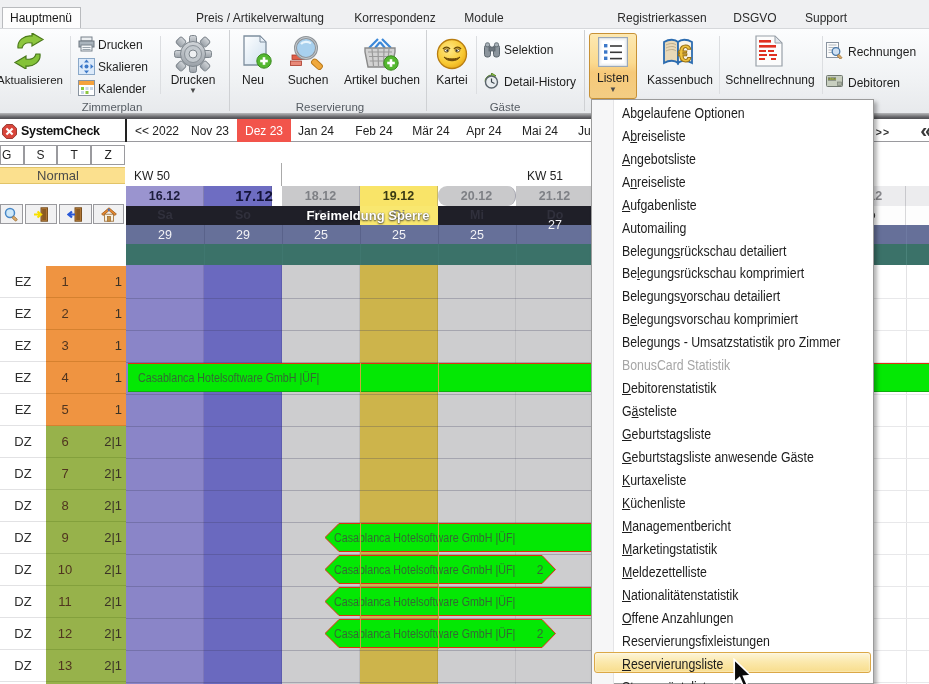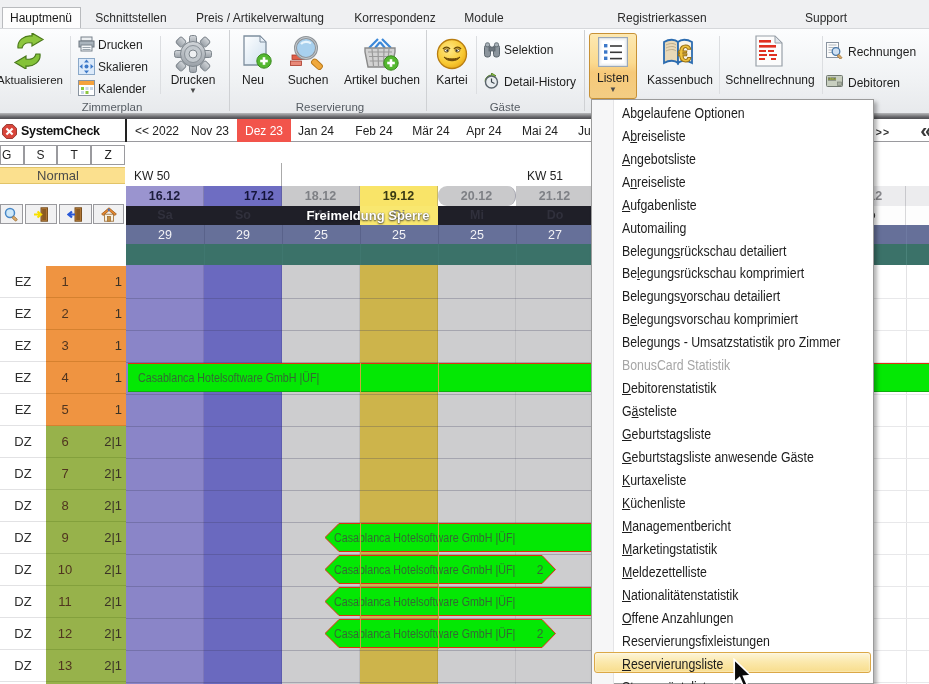--- a/index.html
+++ b/index.html
@@ -6,25 +6,25 @@
  font-family:"Liberation Sans",sans-serif;-webkit-font-smoothing:antialiased;}
 .abs{position:absolute;}
 .ct{display:flex;align-items:center;justify-content:center;}
 .lt{display:flex;align-items:center;}
 </style></head><body>
 <div id="app">
 
 <div class="abs" style="left:0;top:0;width:929px;height:28px;background:#eff0f2;"></div>
 <div class="abs" style="left:2px;top:7px;width:77px;height:21px;background:#fdfdfd;border:1px solid #b9bbbe;border-bottom:none;"></div>
 <div class="abs ct" style="left:-39px;top:9px;width:160px;height:18px;font-size:12px;color:#1a1a1a;">Hauptmenü</div>
-<div class="abs ct" style="left:51px;top:9px;width:160px;height:18px;font-size:12px;color:#2b2b2b;">Schnittstellen</div>
 <div class="abs ct" style="left:180px;top:9px;width:160px;height:18px;font-size:12px;color:#2b2b2b;">Preis / Artikelverwaltung</div>
 <div class="abs ct" style="left:315px;top:9px;width:160px;height:18px;font-size:12px;color:#2b2b2b;">Korrespondenz</div>
 <div class="abs ct" style="left:404px;top:9px;width:160px;height:18px;font-size:12px;color:#2b2b2b;">Module</div>
 <div class="abs ct" style="left:582px;top:9px;width:160px;height:18px;font-size:12px;color:#2b2b2b;text-align:right;">Registrierkassen</div>
+<div class="abs ct" style="left:675px;top:9px;width:160px;height:18px;font-size:12px;color:#2b2b2b;">DSGVO</div>
 <div class="abs ct" style="left:746px;top:9px;width:160px;height:18px;font-size:12px;color:#2b2b2b;">Support</div>
 <div class="abs" style="left:0;top:28px;width:929px;height:85px;background:linear-gradient(#fcfdfe,#f0f2f4 60%,#e7e9ec);border-top:1px solid #d6d8db;"></div>
 <div class="abs" style="left:70px;top:36px;width:1px;height:58px;background:#dcdee1;"></div>
 <div class="abs" style="left:160px;top:36px;width:1px;height:58px;background:#dcdee1;"></div>
 <div class="abs" style="left:229px;top:30px;width:1px;height:81px;background:#cfd1d4;"></div>
 <div class="abs" style="left:426px;top:30px;width:1px;height:81px;background:#cfd1d4;"></div>
 <div class="abs" style="left:476px;top:36px;width:1px;height:58px;background:#dcdee1;"></div>
 <div class="abs" style="left:584px;top:30px;width:1px;height:81px;background:#cfd1d4;"></div>
 <div class="abs" style="left:719px;top:36px;width:1px;height:58px;background:#dcdee1;"></div>
 <div class="abs" style="left:822px;top:36px;width:1px;height:58px;background:#dcdee1;"></div>
@@ -257,21 +257,21 @@
       <div class="ct" style="width:100%;height:100%">
         <svg width="16" height="15" viewBox="0 0 16 15">
           <path d="M8 0.8 L15.4 7 L13.8 8.4 L8 3.6 L2.2 8.4 L0.6 7 Z" fill="#e88830" stroke="#9a5a18" stroke-width="0.8"></path>
           <rect x="3.4" y="7.2" width="9.2" height="7" fill="#f8f0e0" stroke="#9a6a30" stroke-width="0.8"></rect>
           <rect x="6.4" y="9.4" width="3.2" height="4.8" fill="#c89040" stroke="#9a6a30" stroke-width="0.7"></rect>
           <rect x="7" y="1.8" width="1.6" height="2" fill="#3a6ac8"></rect>
         </svg>
       </div>
     </div>
 <div class="abs ct" style="left:126px;top:186px;width:78px;height:19.5px;background:#9a94cf;color:#1c1c3c;font-size:12.5px;font-weight:bold;border-right:1px solid rgba(60,60,90,0.25);box-sizing:border-box;">16.12</div>
-<div class="abs ct" style="left:204px;top:186px;width:78px;height:19.5px;background:#6e6dc2;color:#14143a;font-size:12px;font-weight:bold;border-right:1px solid rgba(60,60,90,0.25);box-sizing:border-box;padding-left:33px;">17.12</div>
+<div class="abs ct" style="left:204px;top:186px;width:68px;height:19.5px;background:#6e6dc2;color:#14143a;font-size:15px;font-weight:bold;border-right:1px solid rgba(60,60,90,0.25);box-sizing:border-box;padding-left:33px;">17.12</div>
 <div class="abs ct" style="left:282px;top:186px;width:78px;height:19.5px;background:#c9c9cb;color:#7e8085;font-size:12.5px;font-weight:bold;border-right:1px solid rgba(60,60,90,0.25);box-sizing:border-box;">18.12</div>
 <div class="abs ct" style="left:360px;top:186px;width:78px;height:19.5px;background:#f9e468;color:#3a3a14;font-size:12.5px;font-weight:bold;border-right:1px solid rgba(60,60,90,0.25);box-sizing:border-box;">19.12</div>
 <div class="abs ct" style="left:438px;top:186px;width:78px;height:19.5px;background:#c9c9cb;color:#7e8085;font-size:12.5px;font-weight:bold;border-right:1px solid rgba(60,60,90,0.25);box-sizing:border-box;border-radius:9px;">20.12</div>
 <div class="abs ct" style="left:516px;top:186px;width:78px;height:19.5px;background:#c9c9cb;color:#7e8085;font-size:12.5px;font-weight:bold;border-right:1px solid rgba(60,60,90,0.25);box-sizing:border-box;">21.12</div>
 <div class="abs ct" style="left:828px;top:186px;width:78px;height:19.5px;background:#ececee;color:#88888c;font-size:12.5px;font-weight:bold;border-right:1px solid #c8c8cc;box-sizing:border-box;">25.12</div>
 <div class="abs ct" style="left:906px;top:186px;width:78px;height:19.5px;background:#ececee;color:#88888c;font-size:12.5px;font-weight:bold;">26.12</div>
 <div class="abs" style="left:126px;top:205.5px;width:468px;height:19.5px;background:#1f1f28;"></div>
 <div class="abs" style="left:360px;top:205.5px;width:78px;height:19.5px;background:#f9e76f;"></div>
 <div class="abs ct" style="left:145px;top:207px;width:40px;height:16px;font-size:12.5px;font-weight:bold;color:#30303c;">Sa</div>
 <div class="abs ct" style="left:223px;top:207px;width:40px;height:16px;font-size:12.5px;font-weight:bold;color:#30303c;">So</div>
@@ -286,21 +286,21 @@
 <div class="abs" style="left:204px;top:225px;width:1px;height:19px;background:#59628a;"></div>
 <div class="abs" style="left:282px;top:225px;width:1px;height:19px;background:#59628a;"></div>
 <div class="abs" style="left:360px;top:225px;width:1px;height:19px;background:#59628a;"></div>
 <div class="abs" style="left:438px;top:225px;width:1px;height:19px;background:#59628a;"></div>
 <div class="abs" style="left:516px;top:225px;width:1px;height:19px;background:#59628a;"></div>
 <div class="abs ct" style="left:145px;top:227px;width:40px;height:15px;font-size:12.5px;color:#f2f2f6;">29</div>
 <div class="abs ct" style="left:223px;top:227px;width:40px;height:15px;font-size:12.5px;color:#f2f2f6;">29</div>
 <div class="abs ct" style="left:301px;top:227px;width:40px;height:15px;font-size:12.5px;color:#f2f2f6;">25</div>
 <div class="abs ct" style="left:379px;top:227px;width:40px;height:15px;font-size:12.5px;color:#f2f2f6;">25</div>
 <div class="abs ct" style="left:457px;top:227px;width:40px;height:15px;font-size:12.5px;color:#f2f2f6;">25</div>
-<div class="abs ct" style="left:535px;top:227px;width:40px;height:15px;font-size:12.5px;color:#f2f2f6;">27</div>
+<div class="abs ct" style="left:535px;top:217px;width:40px;height:15px;font-size:12.5px;color:#f2f2f6;">27</div>
 <div class="abs" style="left:828px;top:225px;width:101px;height:19px;background:#667099;"></div>
 <div class="abs" style="left:906px;top:225px;width:1px;height:19px;background:#6e7aa2;"></div>
 <div class="abs" style="left:126px;top:244px;width:468px;height:21px;background:#3b7269;"></div>
 <div class="abs" style="left:828px;top:244px;width:101px;height:21px;background:#3b7269;"></div>
 <div class="abs" style="left:906px;top:244px;width:1px;height:21px;background:#4a827a;"></div>
 <div class="abs" style="left:204px;top:244px;width:1px;height:21px;background:#47807766;"></div>
 <div class="abs" style="left:282px;top:244px;width:1px;height:21px;background:#47807766;"></div>
 <div class="abs" style="left:360px;top:244px;width:1px;height:21px;background:#47807766;"></div>
 <div class="abs" style="left:438px;top:244px;width:1px;height:21px;background:#47807766;"></div>
 <div class="abs" style="left:516px;top:244px;width:1px;height:21px;background:#47807766;"></div>

